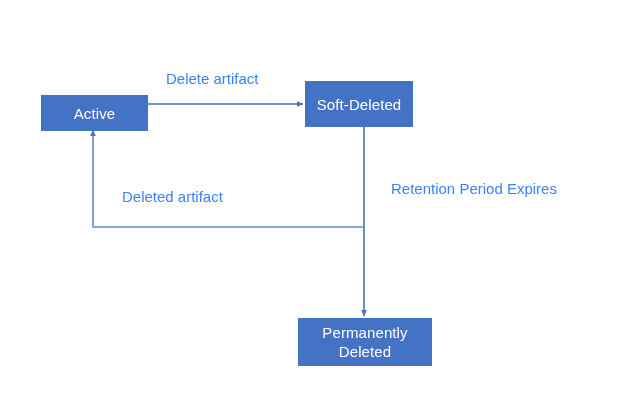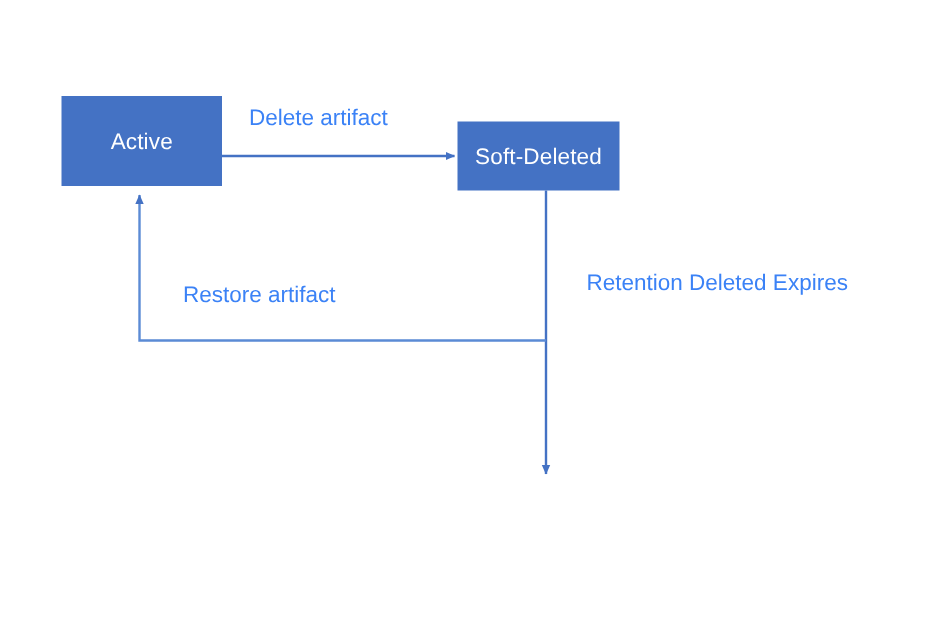--- a/index.html
+++ b/index.html
@@ -40,23 +40,23 @@
     justify-content: center;
     text-align: center;
     color: #ffffff;
     font-size: 15px;
     line-height: 19px;
     letter-spacing: 0.1px;
     font-weight: 400;
   }
   #node-active {
     left: 41px;
-    top: 64px;
+    top: 95px;
     width: 107px;
-    height: 60px;
+    height: 36px;
     justify-content: center;
   }
   #node-soft-deleted {
     left: 305px;
     top: 81px;
     width: 108px;
     height: 46px;
   }
   #node-permanently-deleted {
     left: 298px;
@@ -114,20 +114,24 @@
   </svg>
 
   <div class="state-node" id="node-active">
     <span class="node-label">Active</span>
   </div>
 
   <div class="state-node" id="node-soft-deleted">
     <span class="node-label">Soft-Deleted</span>
   </div>
 
+  <div class="state-node" id="node-permanently-deleted">
+    <span class="node-label">Permanently
+Deleted</span>
+  </div>
 
   <div class="edge-label" id="label-delete-artifact">Delete artifact</div>
 
-  <div class="edge-label" id="label-restore-artifact">Restore artifact</div>
+  <div class="edge-label" id="label-restore-artifact">Deleted artifact</div>
 
-  <div class="edge-label" id="label-retention-period">Retention Deleted Expires</div>
+  <div class="edge-label" id="label-retention-period">Retention Period Expires</div>
 
 </div>
 
 </body></html>

